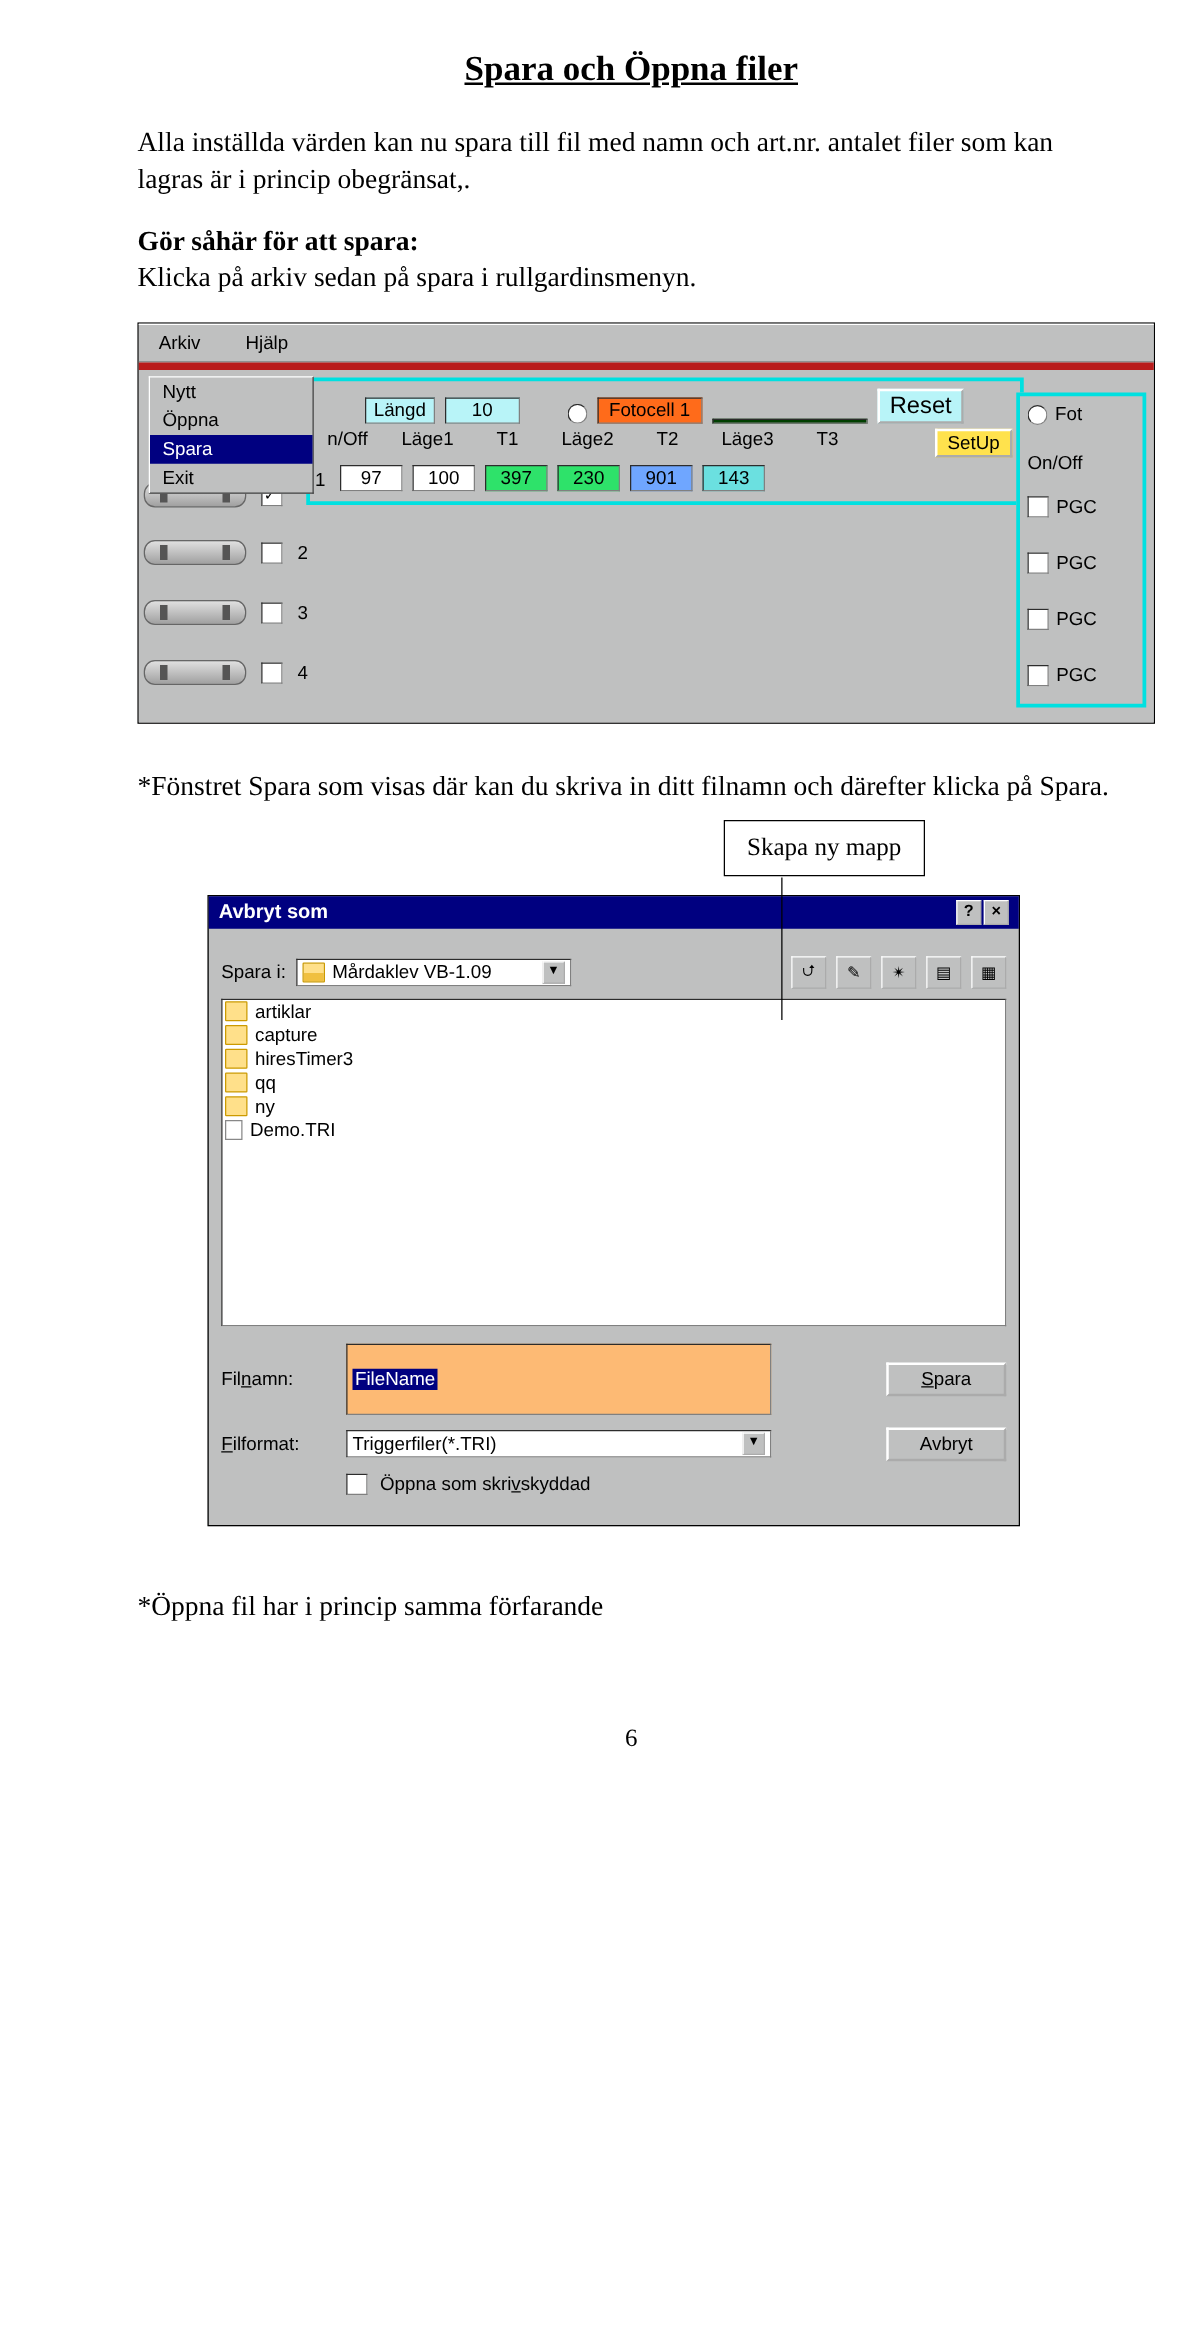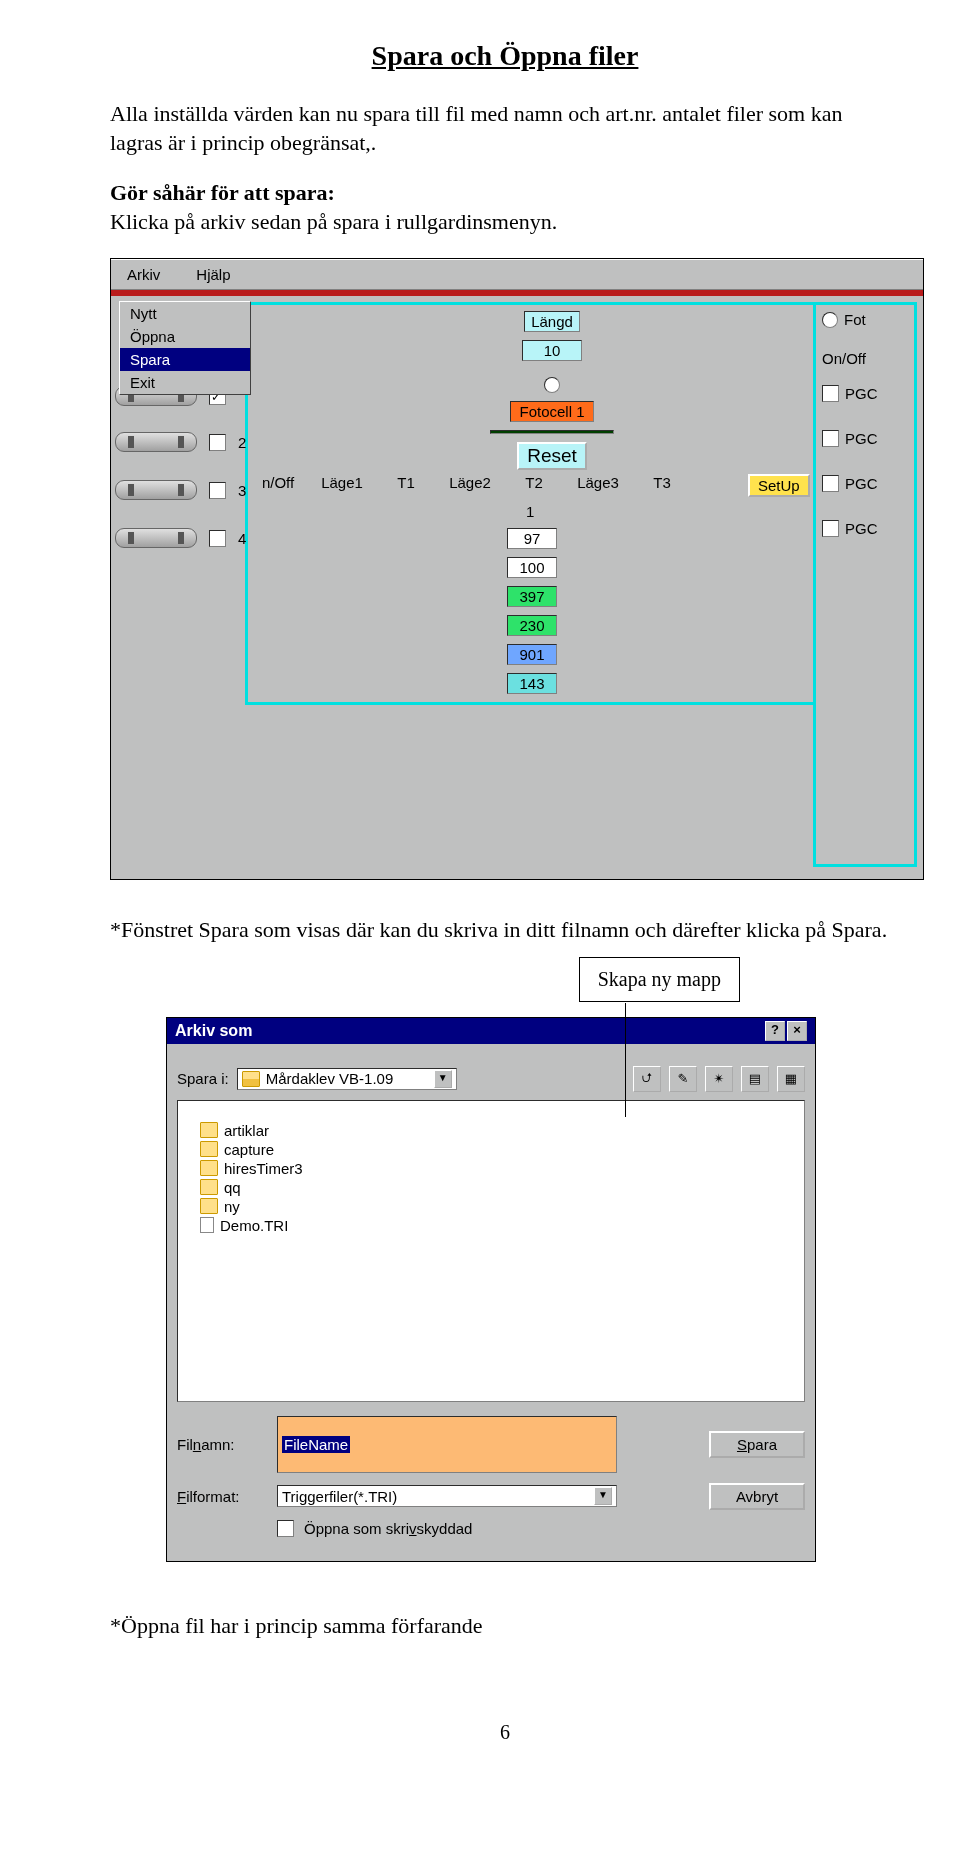--- a/index.html
+++ b/index.html
@@ -80,21 +80,21 @@
     background: #bfc0c0;
     padding: 6px 6px 14px 6px;
     border-top: 6px solid #b91c1c;
   }
   .teal-box {
     border: 3px solid #00e0e0;
     margin-left: 128px;
     background: #bfc0c0;
     padding: 6px 4px 8px 4px;
   }
-  .row { display: flex; align-items: center; gap: 8px; flex-direction: column; }
+  .row { display: flex; align-items: flex-end; gap: 8px; }
   .cell {
     background: #fff;
     border: 1px inset #808080;
     padding: 1px 6px;
     min-width: 36px;
     text-align: center;
     font-size: 15px;
   }
   .cell.lt { background: #b8f4f8; }
   .cell.orange { background: #ff6b1a; color: #000; }
@@ -161,21 +161,21 @@
   .chk.on::after {
     content: "✓";
     font-size: 12px;
     position: relative;
     top: -2px;
     left: 1px;
   }
   .right-panel {
     position: absolute;
     right: 6px;
-    top: 6px;
+    top: 18px;
     bottom: 12px;
     width: 86px;
     border: 3px solid #00e0e0;
     background: #bfc0c0;
     padding: 6px;
   }
   .right-panel .prow {
     display: flex;
     align-items: center;
     gap: 6px;
@@ -265,21 +265,21 @@
     display: flex;
     align-items: center;
     justify-content: center;
     font-size: 13px;
   }
   .filelist {
     background: #fff;
     border: 1px inset #808080;
     margin: 0 10px;
     height: 260px;
-    padding: 20px;
+    padding: 0;
   }
   .filelist .item {
     display: flex;
     align-items: center;
     gap: 6px;
     padding: 1px 2px;
     font-size: 15px;
   }
   .folder-ic, .file-ic {
     width: 16px; height: 14px;
@@ -437,21 +437,21 @@
 
 <p>*Fönstret Spara som visas där kan du skriva in ditt filnamn och därefter klicka på Spara.</p>
 
 <div class="callout-wrap">
   <div class="callout">Skapa ny mapp</div>
   <div class="callout-line"></div>
 </div>
 
 <div class="shot2">
   <div class="titlebar2">
-    <span>Arkiv som</span>
+    <span>Avbryt som</span>
     <span class="tbtns">
       <span class="tbtn">?</span>
       <span class="tbtn">×</span>
     </span>
   </div>
 
   <div class="toolbar2">
     <span class="flabel"><span>Spara i:</span></span>
     <div class="combo">
       <span class="txt">

